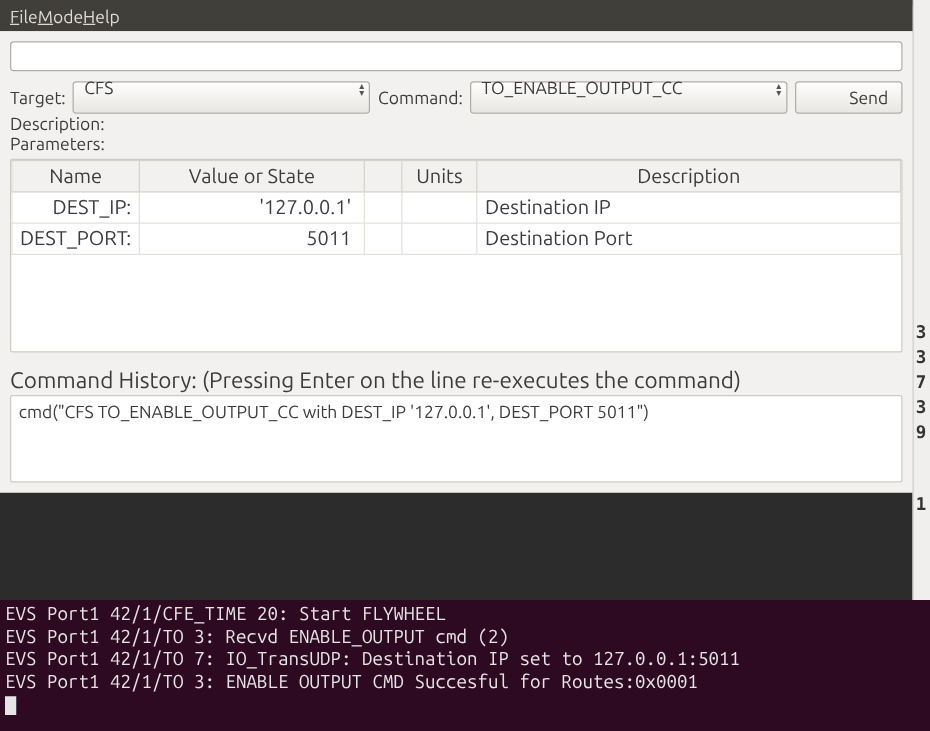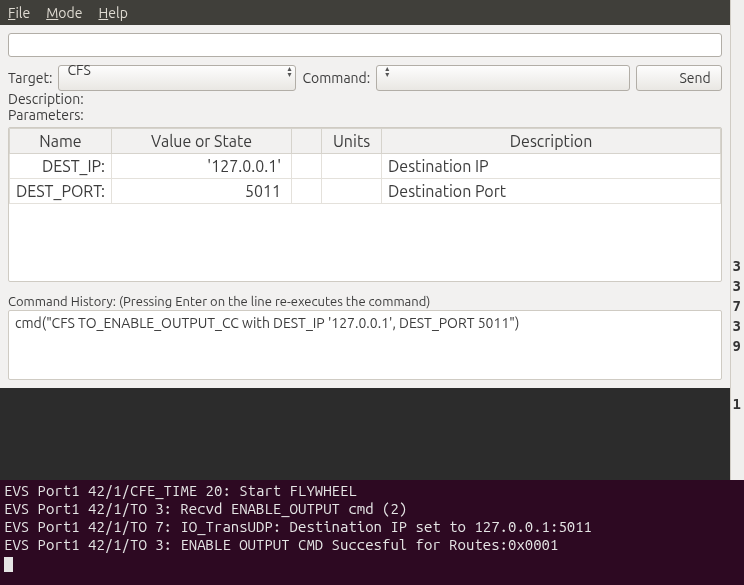--- a/index.html
+++ b/index.html
@@ -46,21 +46,20 @@
   .win-btn.close {
     background: radial-gradient(circle at 50% 30%, #f28b5c, #e9622a);
     border:1px solid #7d3113;
   }
   .menubar {
     height: 25px;
     background: #403f3a;
     display: flex;
     align-items: center;
     padding: 0 8px;
-    gap: 16px;
     color: #dfdbd2;
     font-size: 14px;
   }
   .menubar span { cursor: default; }
   .menubar u { text-decoration: underline; }
   .content {
     background: #f2f1f0;
     padding: 8px;
   }
   .search-row input {
@@ -124,21 +123,21 @@
     border: 1px solid #d6d3cc;
     padding: 3px 6px;
     text-align: center;
   }
   table.params td {
     border: 1px solid #e4e1db;
     padding: 3px 6px;
   }
   table.params td.name { text-align: right; }
   table.params td.val { text-align: right; padding-right: 10px;}
-  .history-label { font-size:13px; margin-top:12px; }
+  .history-label { font-size:18px; margin-top:12px; }
   .history-box {
     margin-top:2px;
     border:1px solid #cfcbc3;
     background:#fff;
     height: 70px;
     padding: 4px 6px;
     font-size: 14px;
     border-radius:2px;
   }
   .terminal {
@@ -191,20 +190,21 @@
     </div>
 
     <div class="target-row">
       <span class="lbl">Target:</span>
       <div class="combo" style="flex:0 0 238px">
         <span>CFS</span>
         <span class="spin">▴<br>▾</span>
       </div>
       <span class="lbl">Command:</span>
       <div class="combo" style="flex:1">
+        <span>TO_ENABLE_OUTPUT_CC</span>
         <span class="spin">▴<br>▾</span>
       </div>
       <div class="send-btn">Send</div>
     </div>
 
     <div class="section-label">Description:</div>
 
     <div class="section-label" style="">Parameters:</div>
     <div class="params-box">
       <table class="params">

